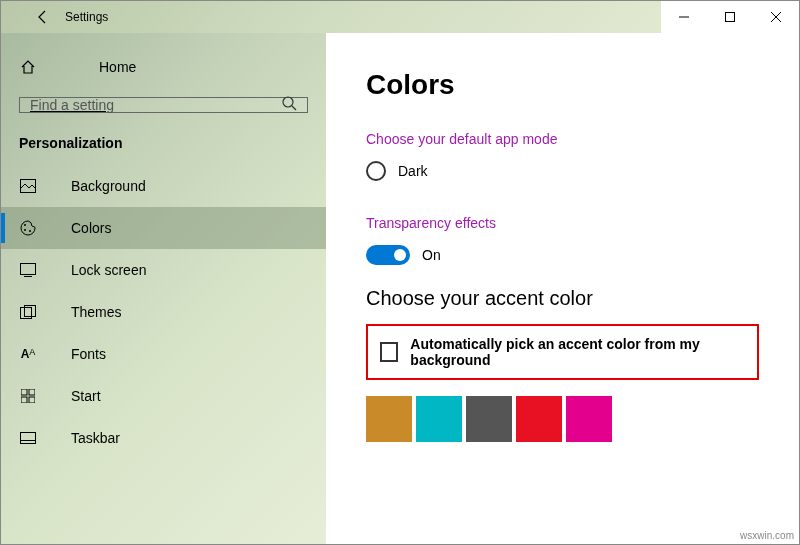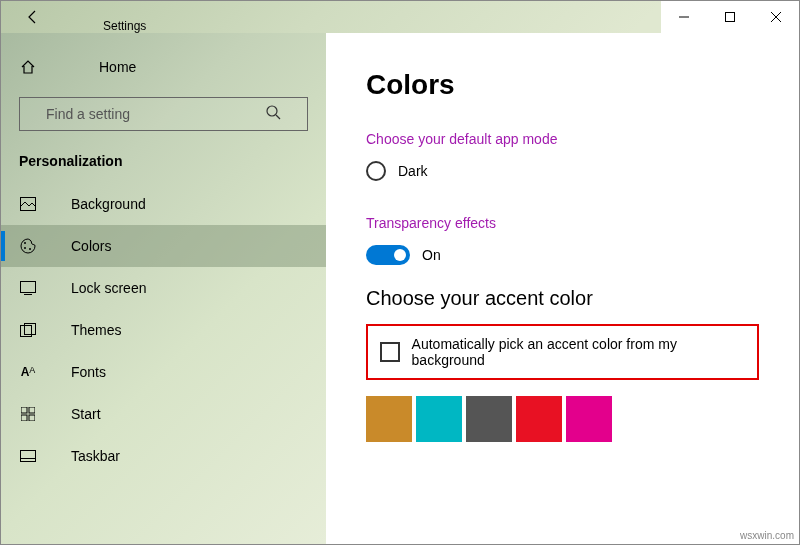--- a/index.html
+++ b/index.html
@@ -1,33 +1,33 @@
 <!DOCTYPE html>
 <html><head>
 <meta charset="utf-8">
 <style>
 * { margin: 0; padding: 0; box-sizing: border-box; font-family: "Segoe UI", sans-serif; }
 body { width: 800px; height: 545px; overflow: hidden; background: #fff; position: relative; }
 
 .window { width: 800px; height: 545px; border: 1px solid #888; display: flex; flex-direction: column; }
 .titlebar { height: 32px; display: flex; align-items: center; background: linear-gradient(135deg, #b8c8a8 0%, #d0dcc0 40%, #e0e8d0 80%); position: relative; }
-.titlebar .left { display: flex; align-items: flex-end; padding-left: 16px; gap: 48px; }
+.titlebar .left { display: flex; align-items: center; padding-left: 26px; }
 .titlebar .back { width: 32px; height: 32px; display: flex; align-items: center; justify-content: center; cursor: pointer; }
 .titlebar .title { font-size: 12px; margin-left: 6px; color: #000; }
 .winbtns { position: absolute; right: 0; top: 0; display: flex; }
 .winbtn { width: 46px; height: 32px; display: flex; align-items: center; justify-content: center; cursor: pointer; background: #fff; }
 .winbtn svg { stroke: #000; stroke-width: 1; fill: none; }
 
 .body { flex: 1; display: flex; min-height: 0; }
 
 .sidebar { width: 325px; background: linear-gradient(135deg, #a8baa0 0%, #c4d2b8 30%, #d8e4c8 60%, #e6edd8 100%); display: flex; flex-direction: column; padding-top: 14px; }
 .home-row { display: flex; align-items: center; height: 40px; padding-left: 18px; cursor: pointer; gap: 44px; }
 .home-row .icon { width: 18px; display: flex; justify-content: center; margin-right: 18px; }
 .home-row .lbl { font-size: 14px; color: #000; }
-.searchbox { margin: 10px 18px 14px 18px; height: 34px; border: 1px solid #666; background: rgba(255,255,255,0.05); display: flex; align-items: center; padding: 0 26px; }
+.searchbox { margin: 10px 18px 14px 18px; height: 16px; border: 1px solid #666; background: rgba(255,255,255,0.05); display: flex; align-items: center; padding: 0 10px; text-decoration: underline; }
 .searchbox input { flex: 1; border: none; outline: none; background: transparent; font-size: 14px; color: #555; }
 .searchbox input::placeholder { color: #555; }
 .searchbox .sicon { color: #333; }
 .cat { font-size: 14px; font-weight: 600; padding: 8px 18px 14px 18px; color: #000; }
 .nav { display: flex; flex-direction: column; }
 .nav-item { height: 42px; display: flex; align-items: center; padding-left: 18px; cursor: pointer; position: relative; gap: 16px; }
 .nav-item .icon { width: 18px; display: flex; justify-content: center; margin-right: 18px; color: #000; }
 .nav-item .lbl { font-size: 14px; color: #000; }
 .nav-item.selected { background: rgba(120,140,110,0.45); }
 .nav-item.selected::before { content:""; position:absolute; left:0; top:6px; bottom:6px; width:4px; background:#0078d4; }
@@ -41,21 +41,21 @@
 .radio.checked .dot { width: 10px; height: 10px; background: #0078d4; border-radius: 50%; }
 .radio-lbl { font-size: 14px; }
 .sectgap { height: 18px; }
 .toggle-row { display: flex; align-items: center; margin-bottom: 20px; }
 .toggle { width: 44px; height: 20px; border-radius: 10px; background: #0078d4; position: relative; margin-right: 12px; cursor: pointer; }
 .toggle .knob { width: 12px; height: 12px; background: #fff; border-radius: 50%; position: absolute; top: 4px; right: 4px; }
 .toggle-lbl { font-size: 14px; }
 .subhead { font-size: 20px; font-weight: 400; margin: 22px 0 14px 0; }
 .highlight { border: 2px solid #e20000; padding: 10px 12px; margin-right: 40px; margin-bottom: 16px; display: flex; align-items: center; }
 .chk { width: 20px; height: 20px; border: 2px solid #333; margin-right: 12px; cursor: pointer; }
-.chk-lbl { font-size: 14px; }
+.chk-lbl { font-size: 14px; font-weight: bold; }
 .recent-lbl { font-size: 14px; margin-bottom: 8px; }
 .swatches { display: flex; gap: 4px; }
 .swatch { width: 46px; height: 46px; cursor: pointer; }
 
 .watermark { position: absolute; right: 6px; bottom: 4px; font-size: 10px; color: #888; margin-left: 16px; }
 </style>
 </head>
 <body>
 
 <div class="window">

